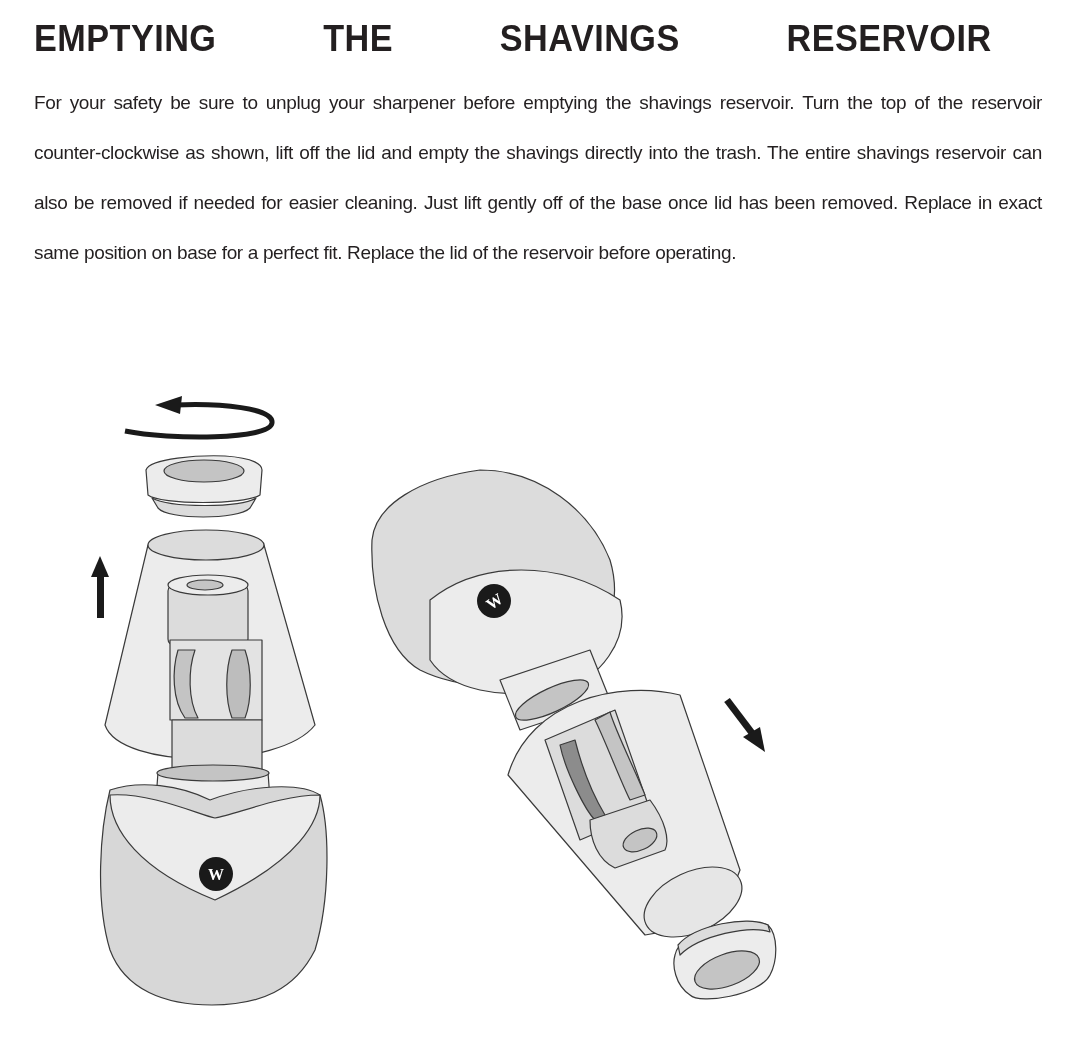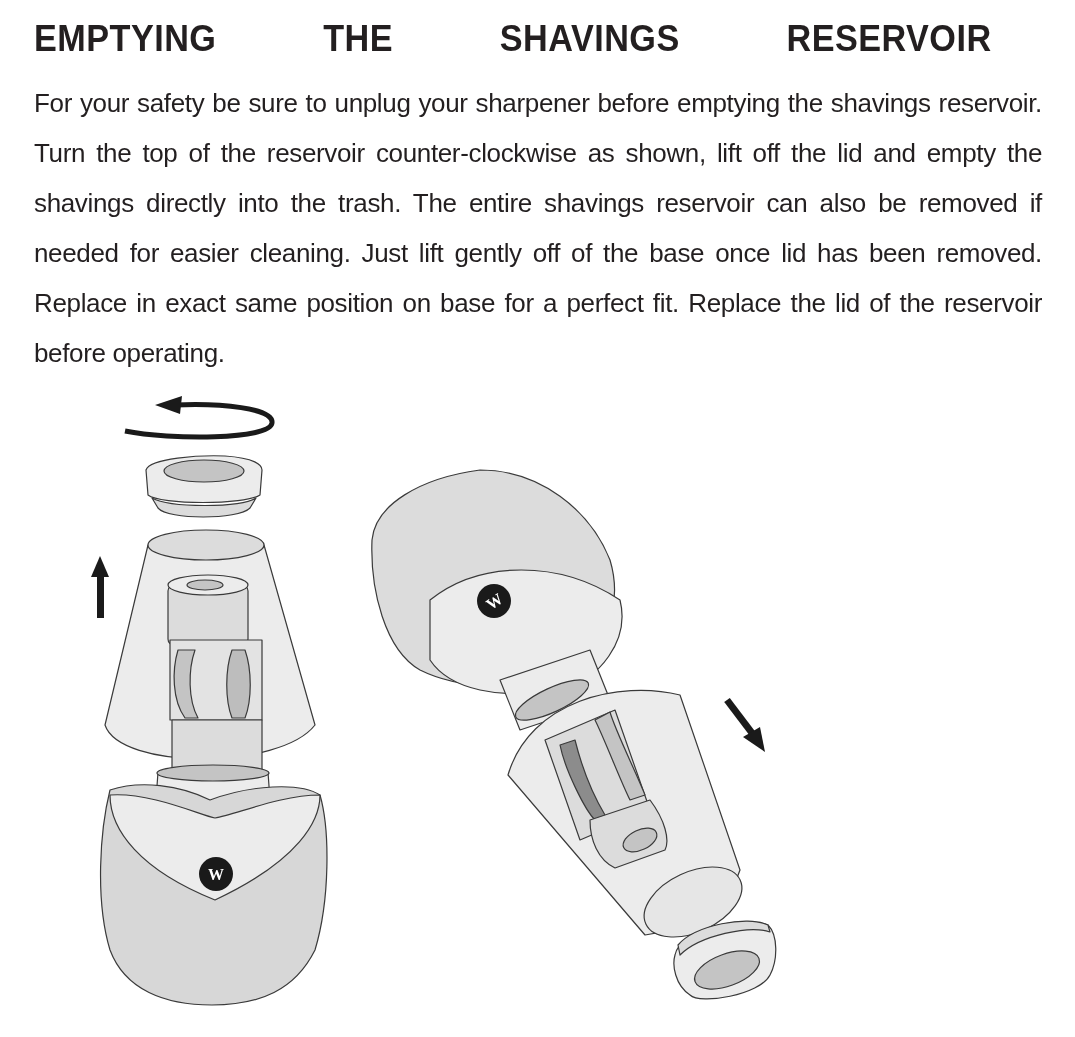--- a/index.html
+++ b/index.html
@@ -6,21 +6,21 @@
   body { width:1075px; height:1037px; position:relative; overflow:hidden; font-family:"Liberation Sans", sans-serif; color:#231f20; }
   .heading {
     position:absolute; left:34px; top:18px; width:1008px;
     display:flex; justify-content:space-between;
     font-family:"Liberation Sans", sans-serif; font-weight:bold; font-size:36px; letter-spacing:0.5px;
     transform:scaleX(0.95); transform-origin:left top;
   }
   .heading span { display:inline-block; }
   .body-text {
     position:absolute; left:34px; top:78px; width:1008px;
-    font-family:"Liberation Sans", sans-serif; font-size:26px; line-height:50px;
+    font-family:"Liberation Sans", sans-serif; font-size:19px; line-height:50px;
     text-align:justify; text-align-last:left; color:#231f20;
     letter-spacing:-0.35px;
   }
   .illus { position:absolute; left:0; top:380px; width:1075px; height:657px; }
 </style>
 </head>
 <body>
 
 <div class="heading">
   <span>EMPTYING</span>

